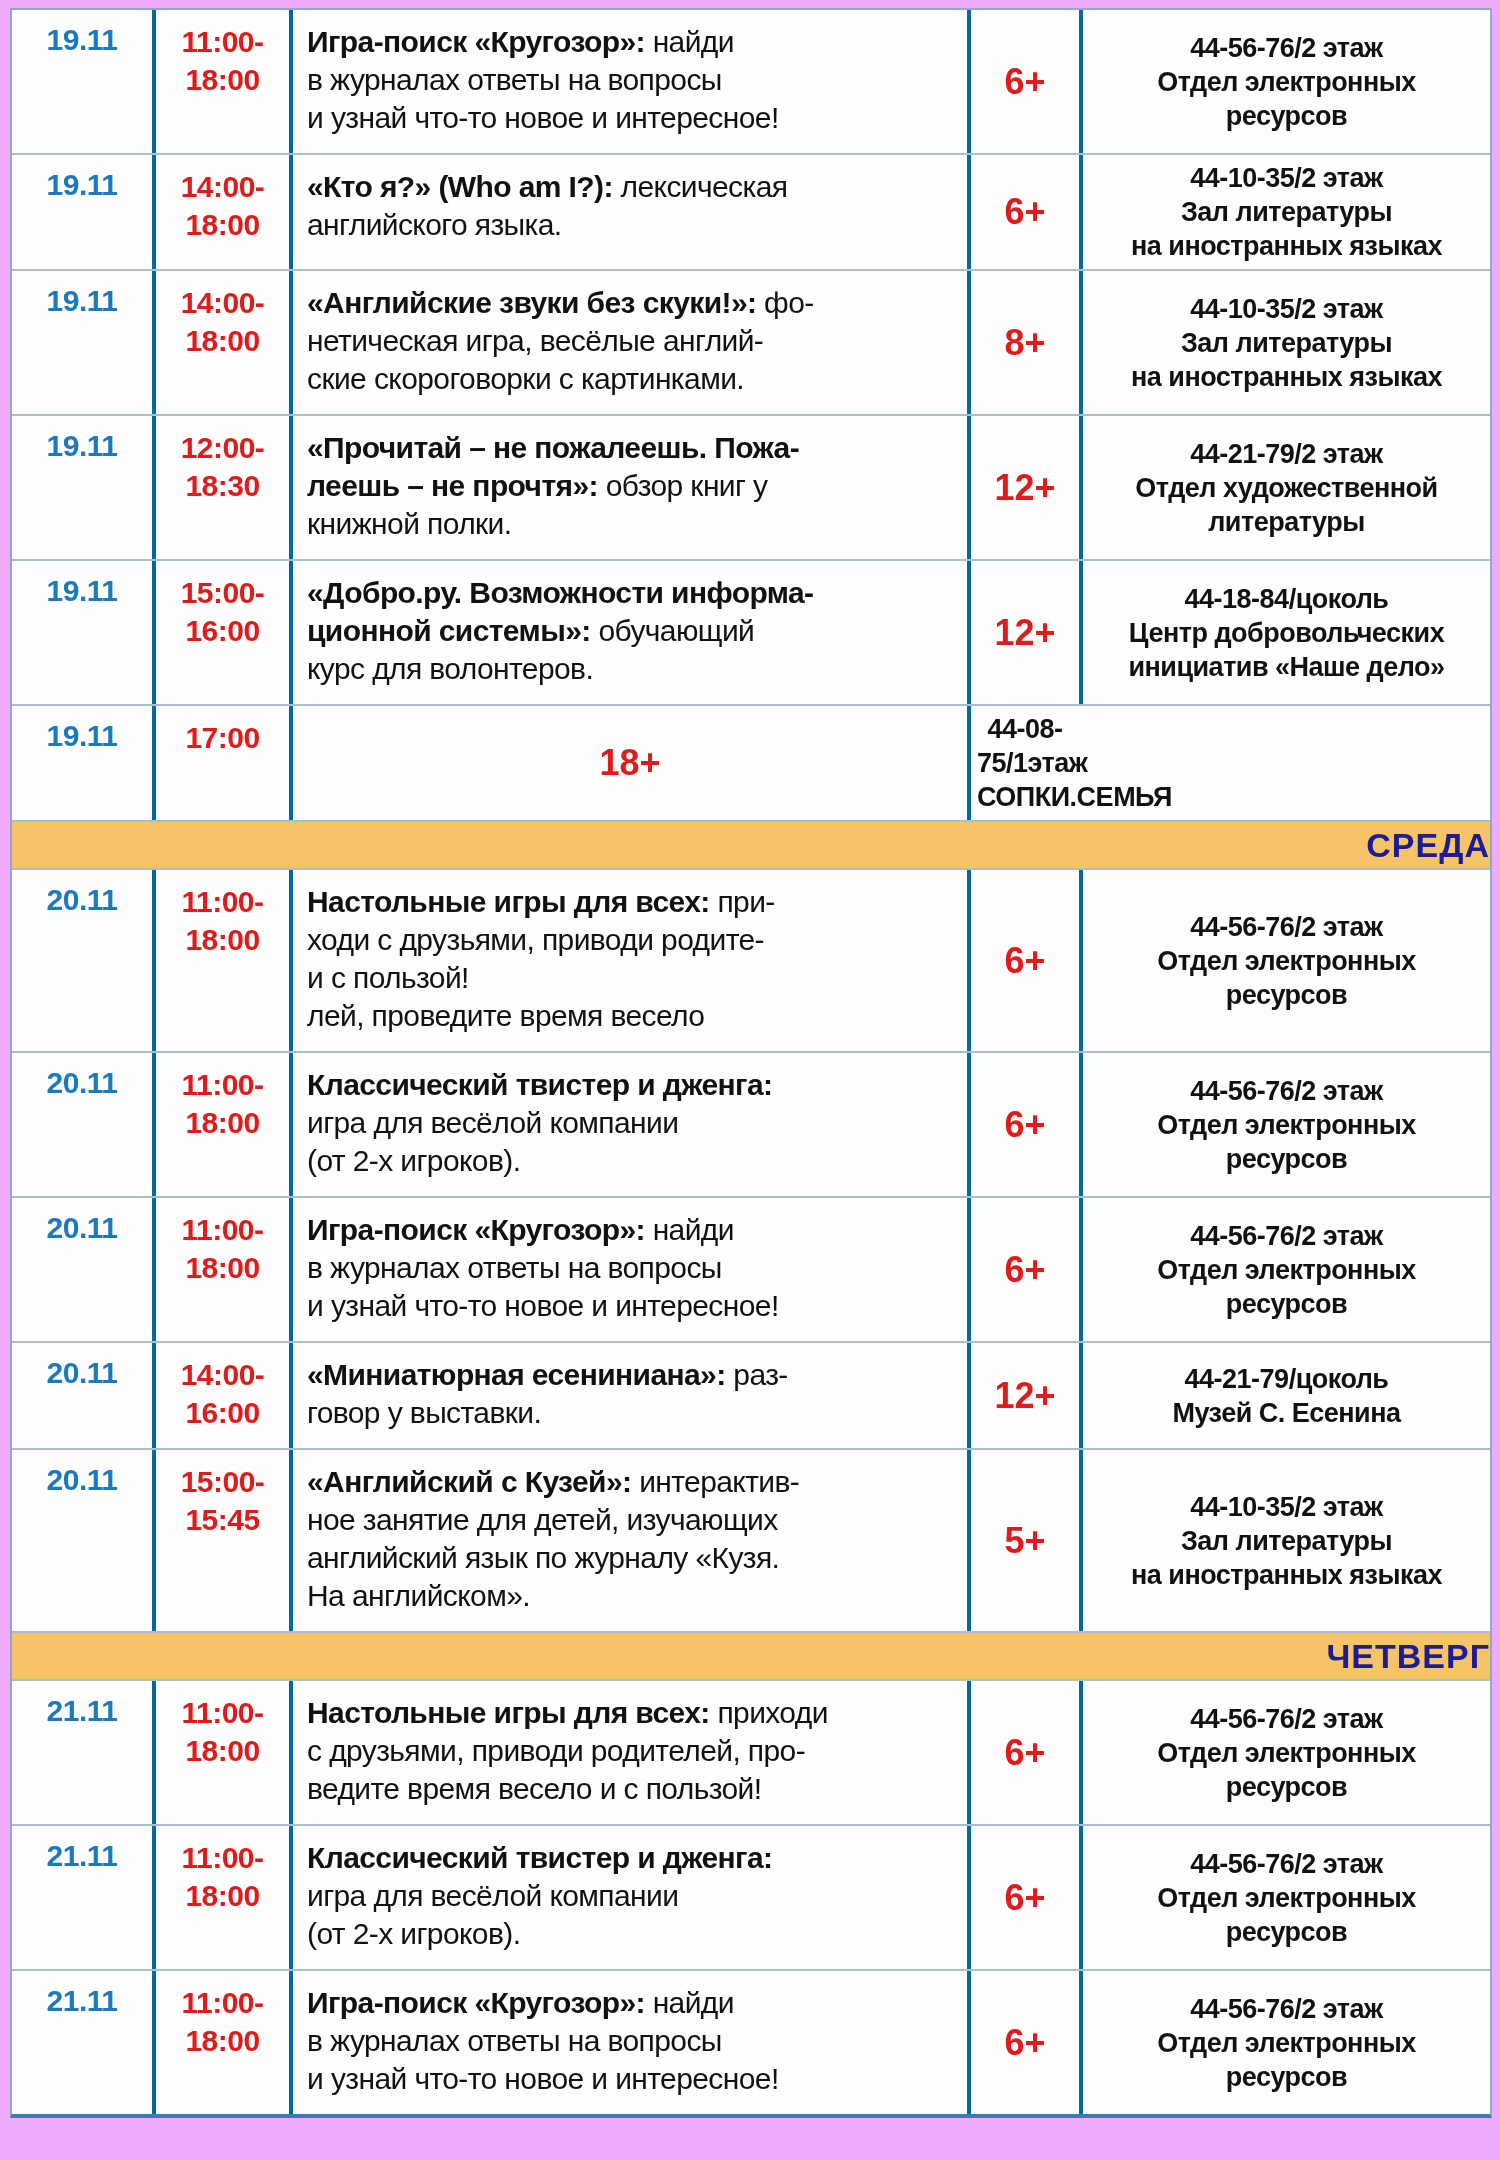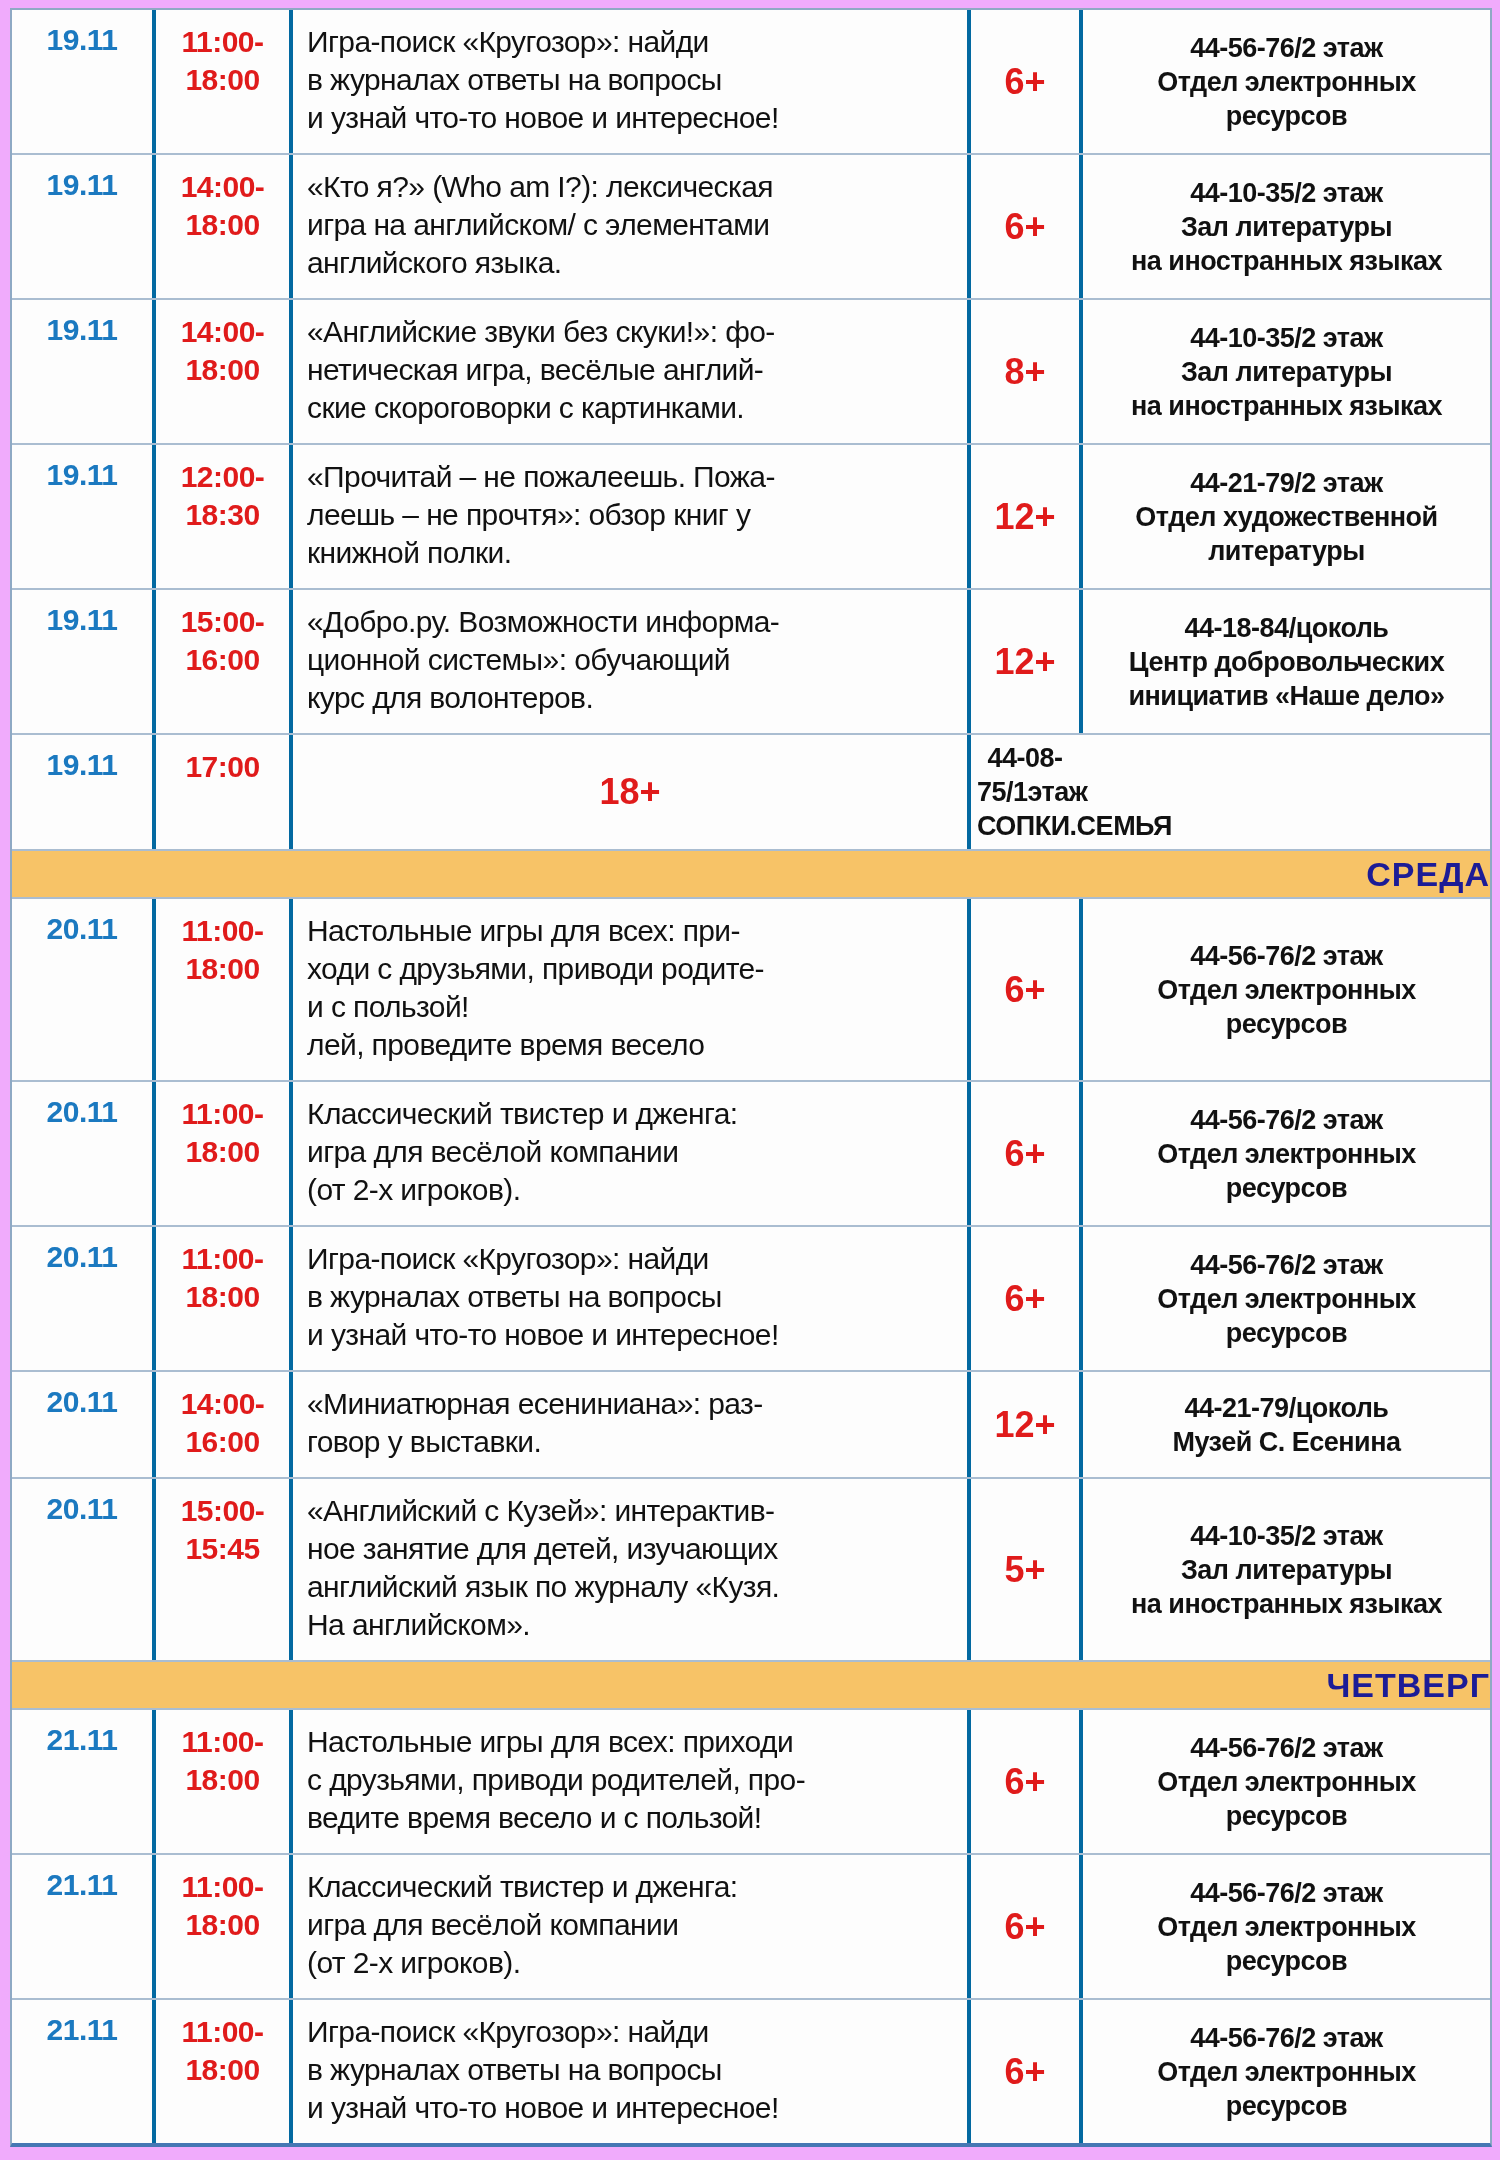--- a/index.html
+++ b/index.html
@@ -29,21 +29,21 @@
     text-align:center;padding-top:13px;letter-spacing:-0.5px;
   }
   .cell.time{
     color:#e01b1b;font-weight:700;font-size:30px;line-height:38px;
     text-align:center;padding-top:13px;letter-spacing:-0.5px;
   }
   .cell.desc{
     color:#111;font-size:30px;line-height:38px;
     padding:13px 10px 16px 14px;letter-spacing:-0.6px;
   }
-  .desc-line span.b{font-weight:400;}
+  .desc-line span.b{font-weight:700;}
   .cell.age{
     color:#e01b1b;font-weight:700;font-size:36px;
     display:flex;align-items:center;justify-content:center;
   }
   .cell.place{
     color:#111;font-weight:700;font-size:27px;line-height:34px;
     display:flex;flex-direction:column;justify-content:center;
     text-align:center;padding:6px 6px;letter-spacing:-0.5px;
   }
   .day-header{
@@ -79,21 +79,20 @@
   </div>
 
   <div class="row">
     <div class="cell date">19.11</div>
     <div class="cell time">
           <div>14:00-</div>
           <div>18:00</div>
         </div>
     <div class="cell desc">
           <div class="desc-line"><span class="b">«Кто я?» (Who am I?):</span><span> лексическая</span></div>
-          <div class="desc-line"><span>игра на английском/ с элементами</span></div>
           <div class="desc-line"><span>английского языка.</span></div>
         </div>
     <div class="cell age">6+</div>
     <div class="cell place">
           <div>44-10-35/2 этаж</div>
           <div>Зал литературы</div>
           <div>на иностранных языках</div>
         </div>
   </div>
 

